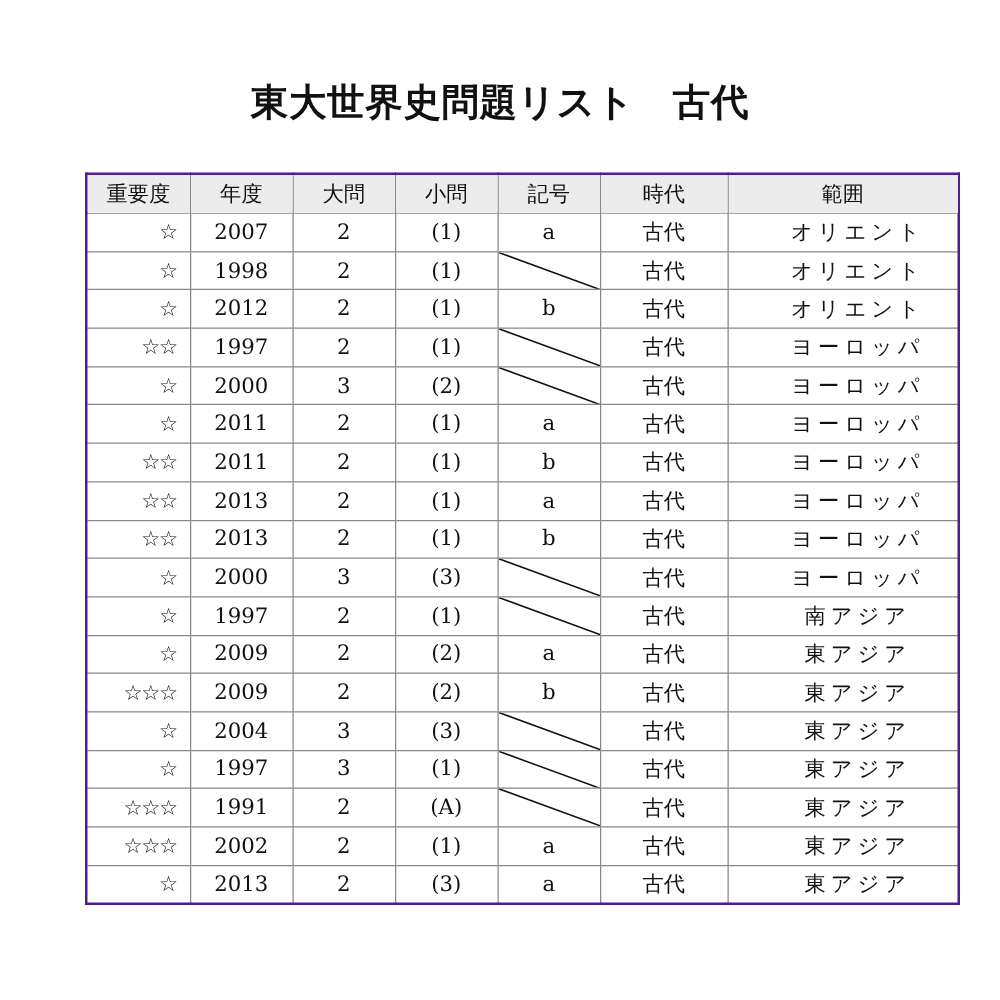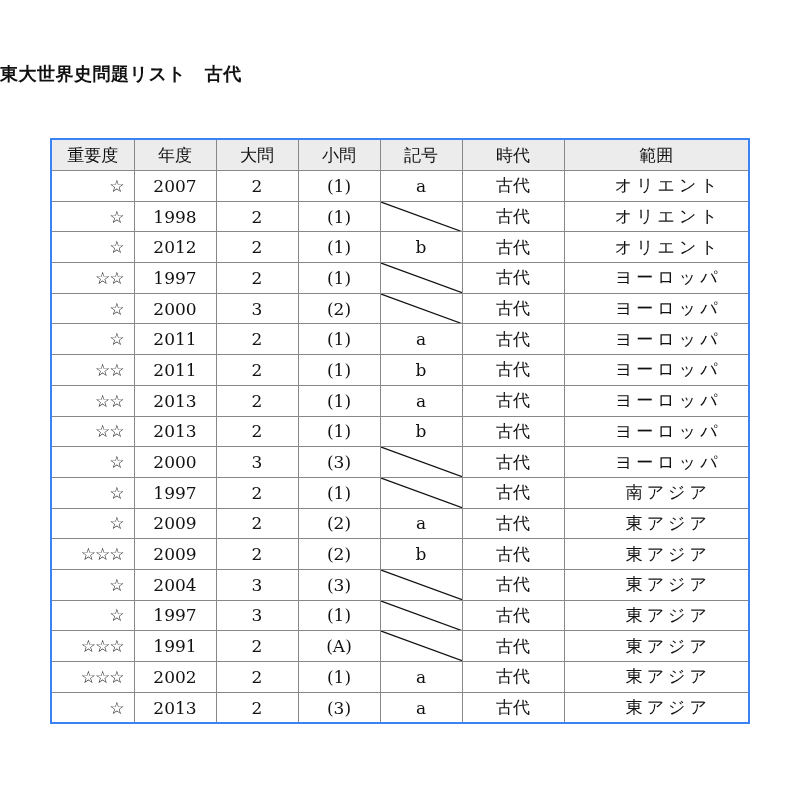--- a/index.html
+++ b/index.html
@@ -1,22 +1,22 @@
 <!DOCTYPE html>
 <html><head>
 <meta charset="utf-8">
 <style>
   html, body { margin:0; padding:0; background:#ffffff; }
   body { width:800px; height:800px; position:relative; overflow:hidden;
          font-family:"DejaVu Serif", "Liberation Serif", serif; color:#111; }
-  .title { position:absolute; top:62px; left:0; width:800px; 
+  .title { position:absolute; top:62px; left:0; width:800px; text-align:center;
            font-family:"DejaVu Sans", "Liberation Sans", sans-serif;
-           font-size:18px; font-weight:bold; letter-spacing:0.5px; }
-  table { position:absolute; left:50px; top:138px; border-collapse:collapse;
-          border:2px solid #3b82f6; table-layout:fixed; }
+           font-size:30px; font-weight:bold; letter-spacing:0.5px; }
+  table { position:absolute; left:68px; top:138px; border-collapse:collapse;
+          border:2px solid #4c1d95; table-layout:fixed; }
   th, td { border:1px solid #888; height:29.7px; padding:0; font-size:17px;
            font-weight:normal; text-align:center; position:relative; }
   th { background:#ececec; height:30px; font-family:"DejaVu Sans", "Liberation Sans", sans-serif; font-size:17px; }
   td.stars { text-align:right; padding-right:10px; letter-spacing:-1px; }
   td.range { text-align:center; padding-left:24px; letter-spacing:4px; }
   td.slash svg { position:absolute; left:0; top:0; width:100%; height:100%; }
 </style>
 </head>
 <body>
 

